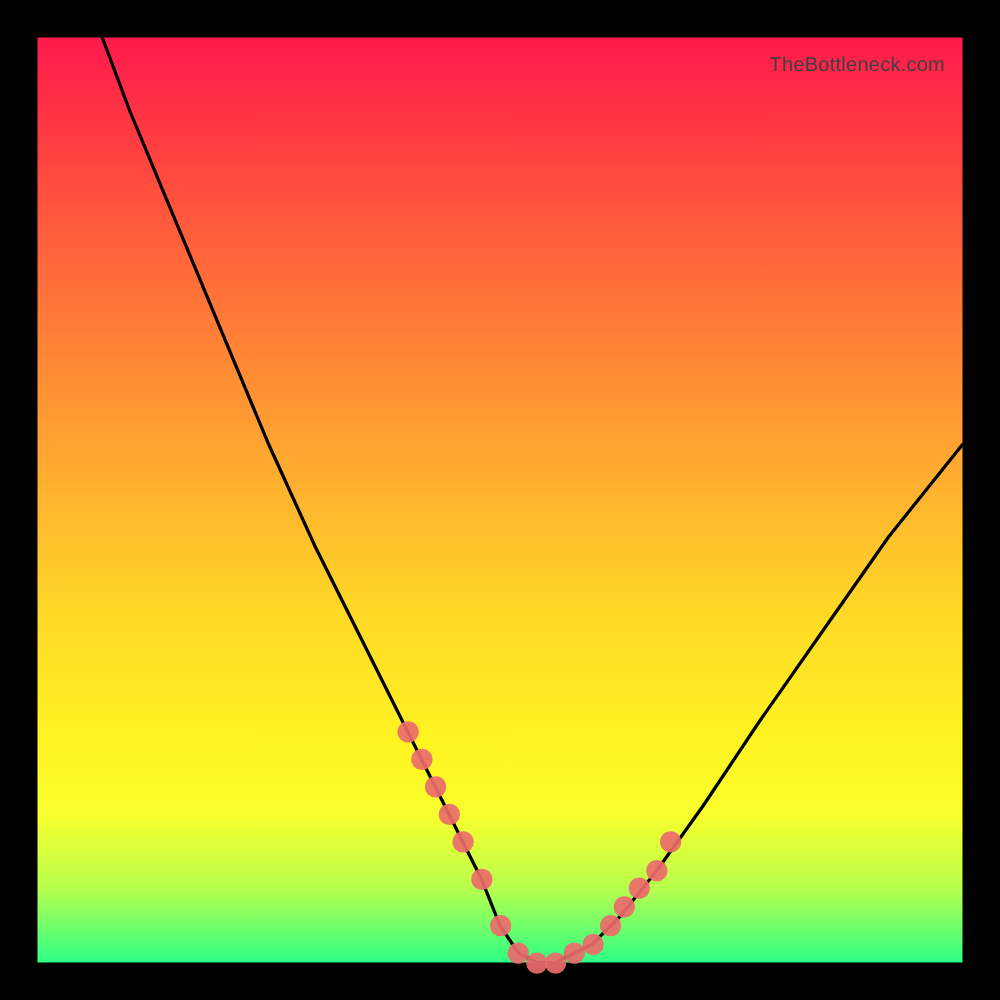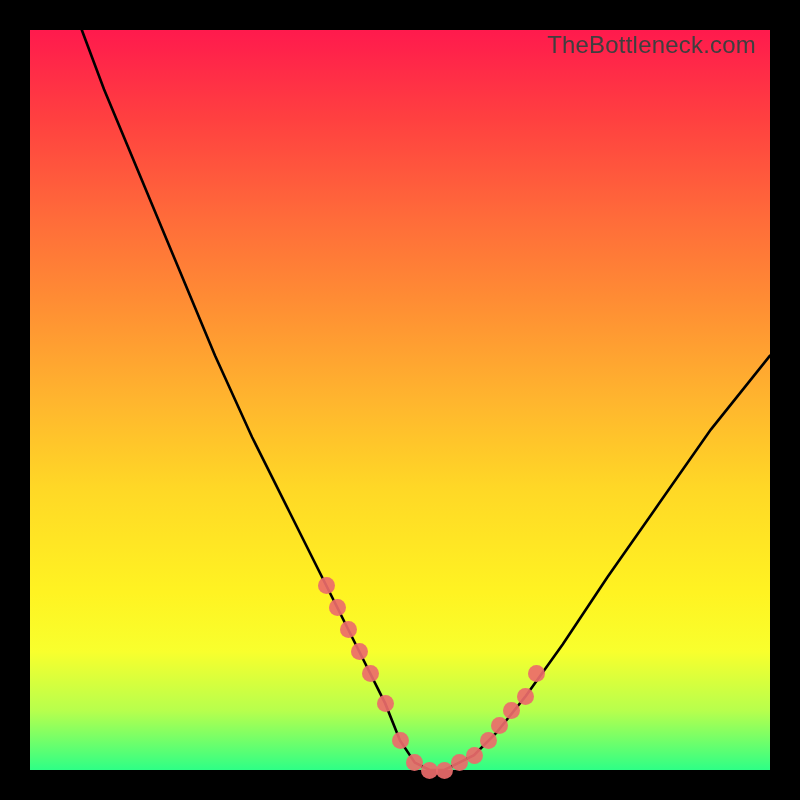--- a/index.html
+++ b/index.html
@@ -33,24 +33,24 @@
       #ffb52e 50%,
       #ffd826 62%,
       #fff322 76%,
       #f8ff2d 84%,
       #b7ff4d 92%,
       #2eff86 100%
     );
   }
   .watermark {
     position: absolute;
-    top: 1px;
+    top: 14px;
     right: 14px;
     color: #3f3f3f;
-    font-size: 24px;
+    font-size: 16px;
     font-weight: 500;
     letter-spacing: 0.2px;
     z-index: 5;
     user-select: none;
     text-align: right;
   }
   svg.curve {
     position: absolute;
     left: 0;
     top: 0;

